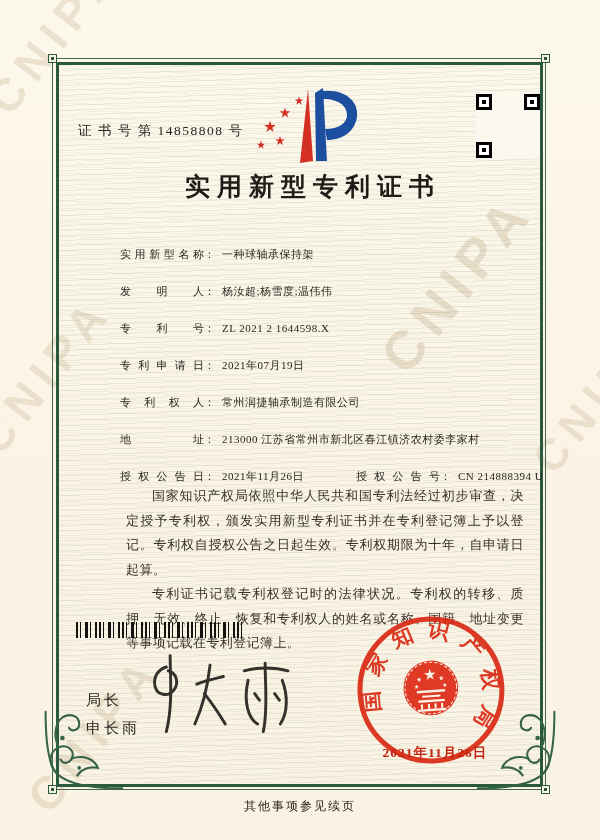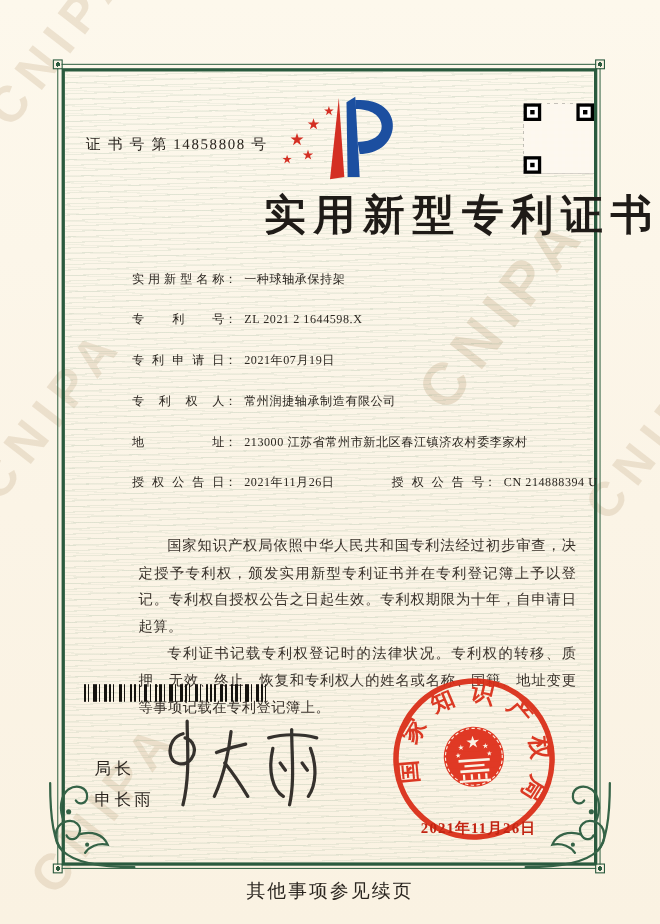--- a/index.html
+++ b/index.html
@@ -54,22 +54,22 @@
     background-color:#fdf8ee;
     background-image:
       repeating-linear-gradient(0deg,#111 0 3px, transparent 3px 6px),
       repeating-linear-gradient(90deg,#111 0 3px, transparent 3px 7px);
     background-blend-mode:screen;
   }
   .finder { position:absolute; width:16px; height:16px; border:3px solid #000; background:#fff; }
   .finder::after { content:""; position:absolute; inset:3px; background:#000; }
   .finder.f1{ left:0; top:0; } .finder.f2{ right:0; top:0; } .finder.f3{ left:0; bottom:0; }
   .title {
-    position:absolute; left:0; right:0; top:170px; text-align:right; z-index:2;
-    font-size:38px; font-weight:bold; letter-spacing:7px; color:#1f1b17;padding-left:26px;
+    position:absolute; left:0; right:0; top:170px; text-align:center; z-index:2;
+    font-size:25px; font-weight:bold; letter-spacing:7px; color:#1f1b17;padding-left:26px;
   }
   
   .fields { position:absolute; left:84px; top:242px; width:438px; z-index:2; font-size:11px;margin-left:36px; }
   .row { margin-bottom:13px; line-height:24px; white-space:nowrap; }
   .flabel {
     display:inline-block; width:84px; text-align:justify; text-align-last:justify;
     vertical-align:bottom;
   }
   .fvalue { margin-left:7px; letter-spacing:0.5px; }
   .grant-row { display:flex;align-items:flex-end; }
@@ -92,21 +92,21 @@
       #15130f 19px 21px, transparent 21px 23px);
   }
   .director { position:absolute; left:86px; top:686px; z-index:2; font-size:15px; letter-spacing:3px; line-height:28px; }
   .signature { position:absolute; left:128px; top:648px; z-index:3; }
   .seal { position:absolute; left:354px; top:614px; z-index:2; transform:rotate(-4deg); opacity:0.93; }
   .seal-date {
     position:absolute; left:346px; top:744px; width:178px; text-align:center; z-index:4;
     color:#c22412; font-weight:bold; font-size:13.5px; letter-spacing:1px;
   }
   .page-info { position:absolute; left:0; right:0; top:755px; text-align:center; font-size:12px; letter-spacing:1px; z-index:2; }
-  .footer-note { position:absolute; left:0; right:0; top:798px; text-align:center; font-size:17px; letter-spacing:2px; color:#2b2620; }
+  .footer-note { position:absolute; left:0; right:0; top:798px; text-align:center; font-size:12px; letter-spacing:2px; color:#2b2620; }
 </style>
 </head>
 <body>
 
 <div class="page">
 
   <span class="wm wm1">CNIPA</span>
   <span class="wm wm2">CNIPA</span>
   <span class="wm wm3">CNIPA</span>
   <span class="wm wm4">CNIPA</span>
@@ -163,20 +163,23 @@
     <span class="finder f1"></span>
     <span class="finder f2"></span>
     <span class="finder f3"></span>
   </div>
 
   <div class="title">实用新型专利证书</div>
 
   <div class="fields">
     <div class="row">
       <span class="flabel">实用新型名称</span><span>：</span><span class="fvalue">一种球轴承保持架</span>
+    </div>
+    <div class="row">
+      <span class="flabel">发明人</span><span>：</span><span class="fvalue">杨汝超;杨雪度;温伟伟</span>
     </div>
     <div class="row">
       <span class="flabel">专利号</span><span>：</span><span class="fvalue">ZL 2021 2 1644598.X</span>
     </div>
     <div class="row">
       <span class="flabel">专利申请日</span><span>：</span><span class="fvalue">2021年07月19日</span>
     </div>
     <div class="row">
       <span class="flabel">专利权人</span><span>：</span><span class="fvalue">常州润捷轴承制造有限公司</span>
     </div>

